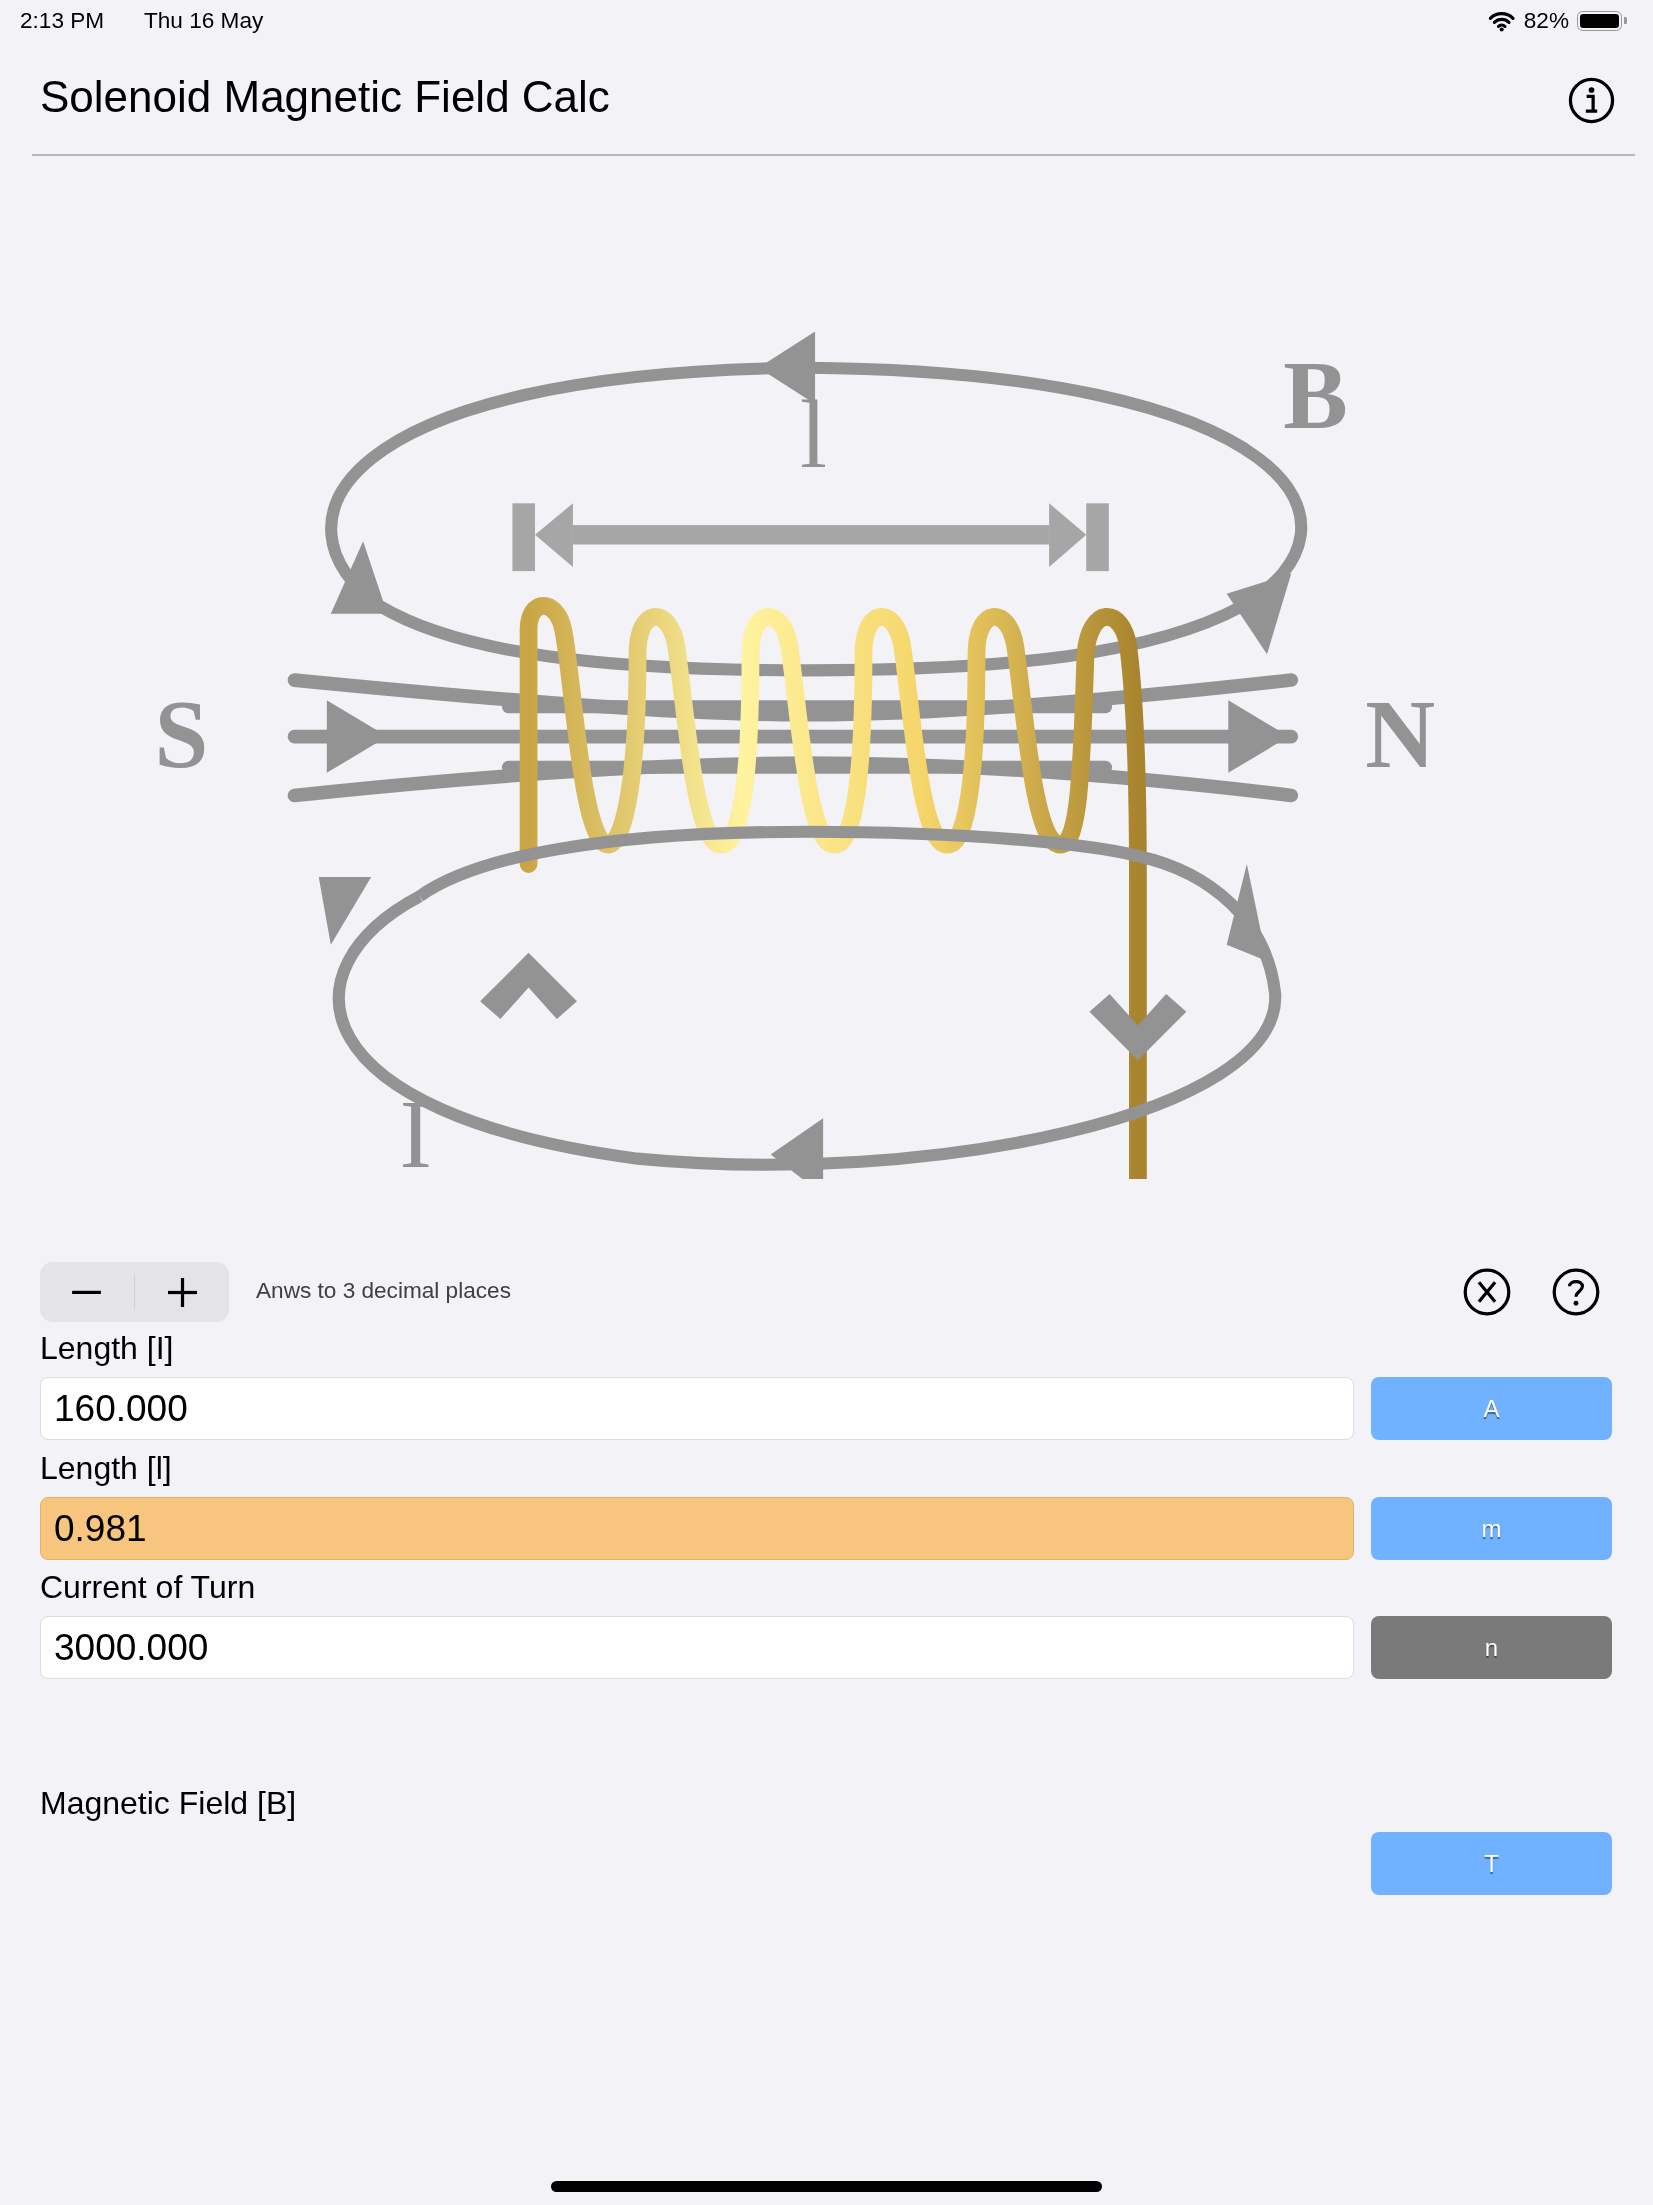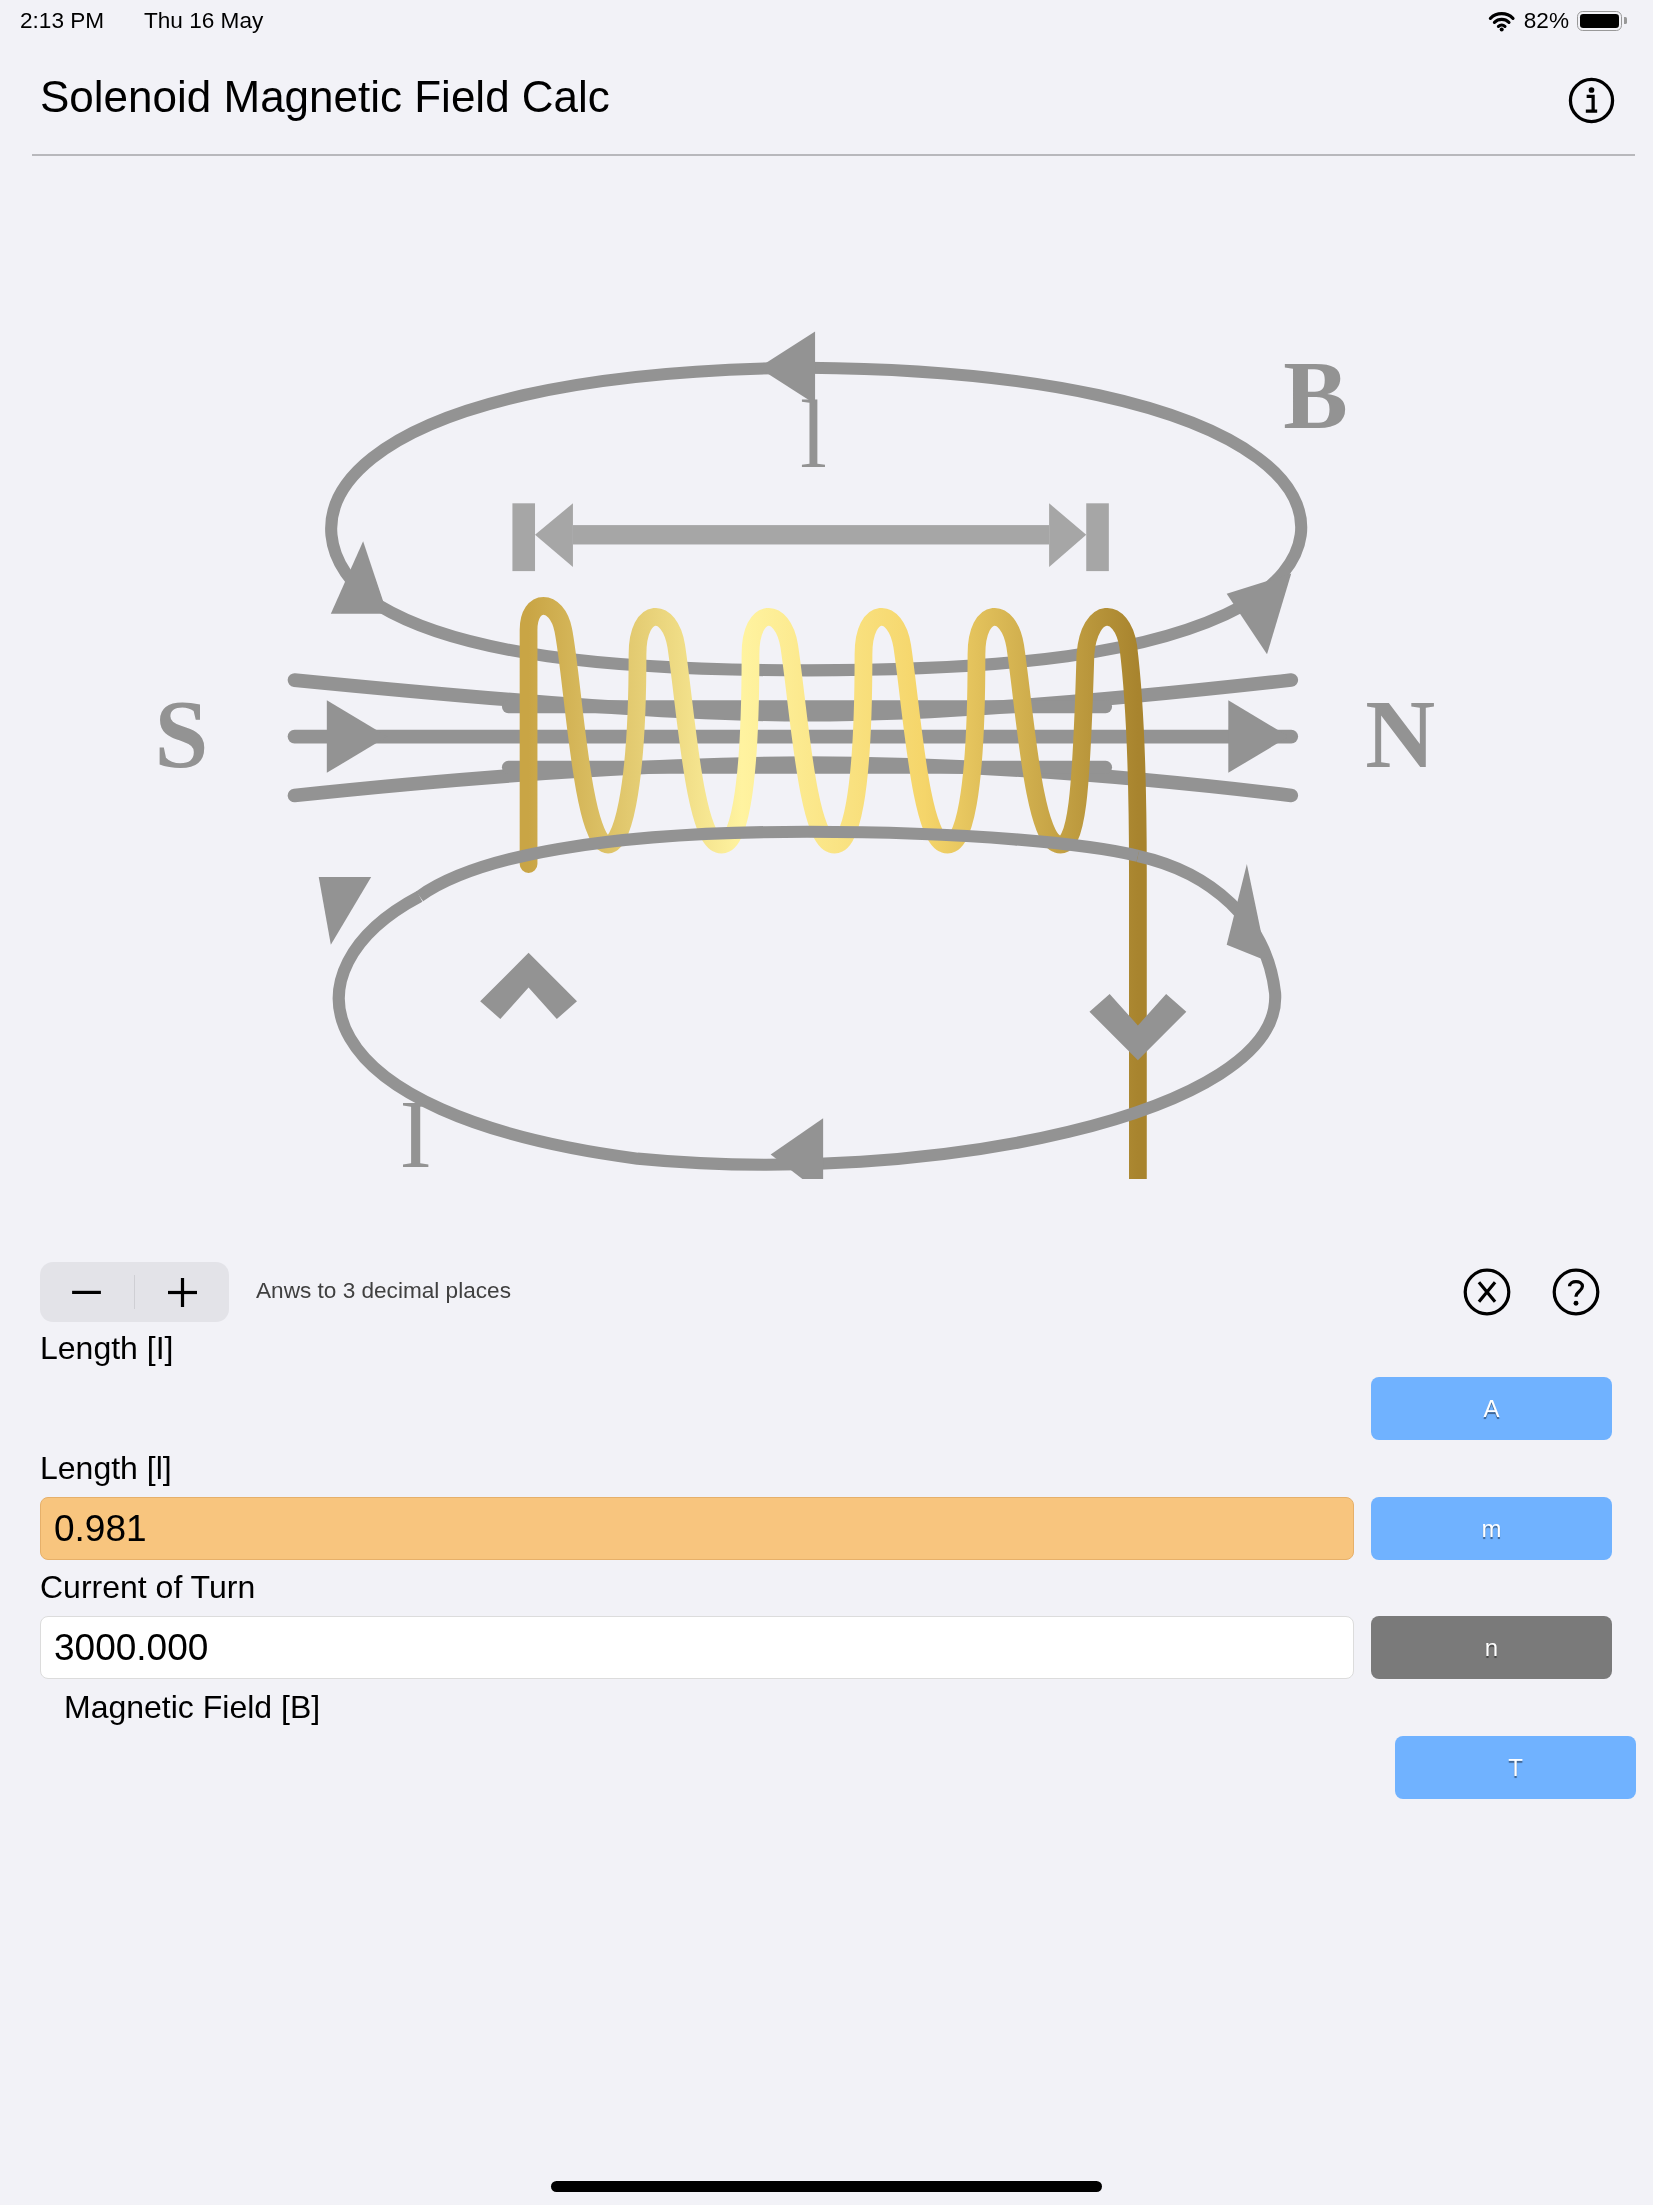--- a/index.html
+++ b/index.html
@@ -169,34 +169,35 @@
     <svg width="50" height="50" viewBox="0 0 62 62">
       <circle cx="31" cy="31" r="27" stroke="#000" stroke-width="4" fill="none"></circle>
       <path d="M23 24 C23 16, 39 16, 39 24 C39 30, 31 30, 31 37" stroke="#000" stroke-width="4" fill="none"></path>
       <circle cx="31" cy="45" r="3" fill="#000"></circle>
     </svg>
   </div>
 </div>
 
 <div class="field" style="top:1330px; height:113px;">
   <div class="field-label">Length [I]</div>
+  <input class="field-input" type="text" value="160.000" style="">
   <div class="unit-btn">A</div>
 </div>
 
 <div class="field" style="top:1450px; height:113px;">
   <div class="field-label">Length [l]</div>
   <input class="field-input active" type="text" value="0.981" style="">
   <div class="unit-btn">m</div>
 </div>
 
 <div class="field" style="top:1569px; height:113px;">
   <div class="field-label">Current of Turn</div>
   <input class="field-input" type="text" value="3000.000" style="">
   <div class="unit-btn disabled">n</div>
 </div>
 
-<div class="field" style="top:1689px; height:113px;margin-left:24px;">
+<div class="field" style="top:1785px; height:113px;">
   <div class="field-label">Magnetic Field [B]</div>
   <div class="unit-btn">T</div>
 </div>
 
 <div class="home-indicator"></div>
 
 
 </body></html>

